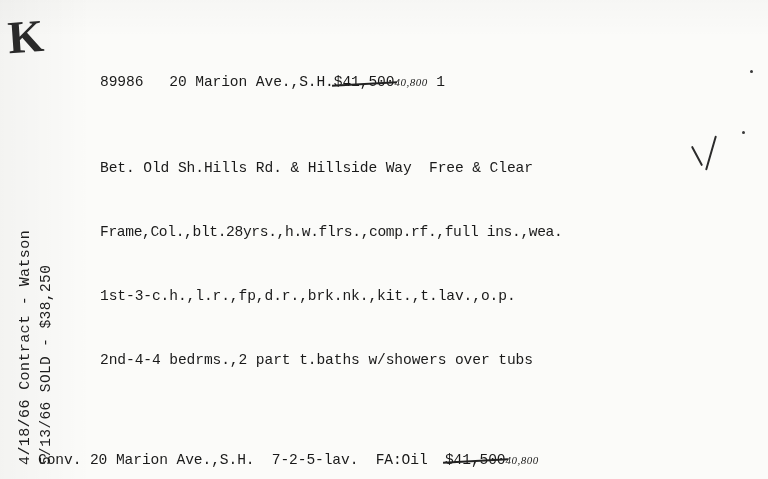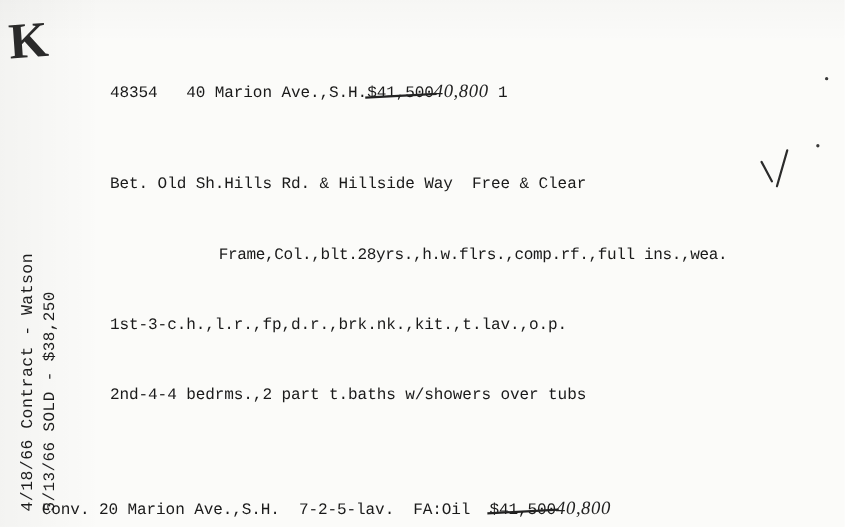--- a/index.html
+++ b/index.html
@@ -78,41 +78,41 @@
     font-size: 14.6px;
     line-height: 21.4px;
     letter-spacing: -0.1px;
     white-space: pre;
   }
   .ln {
     position: relative;
     height: 21.4px;
     white-space: pre;
   }
-  .ln.tight { letter-spacing: -0.35px; text-align: center; }
+  .ln.tight { letter-spacing: -0.35px; }
 
   
   .strike {
     position: relative;
     display: inline-block;
   }
   .strike:after {
     content: "";
     position: absolute;
     left: -2px;
     right: -2px;
     top: 52%;
     height: 1.6px;
     background: #222;
     transform: rotate(-3deg);
   }
   .hand {
     font-family: "Liberation Serif", serif;
     font-style: italic;
-    font-size: 17px;
+    font-size: 11px;
     letter-spacing: 0.5px;
     color: #222;
   }
 
   
   .checkmark {
     position: absolute;
     left: 688px;
     top: 135px;
     width: 34px;
@@ -163,21 +163,21 @@
 <div id="card">
 
   <div class="left-margin">
     <div class="big-k">K</div>
     <div class="vert line1">4/18/66 Contract - Watson</div>
     <div class="vert line2">5/13/66  SOLD - $38,250</div>
   </div>
 
   <div class="body-text">
 
-    <div class="ln"><span>48354   40 Marion Ave.,S.H.</span><span class="strike">$41,500</span><span class="hand">40,800</span><span> 1</span></div>
+    <div class="ln"><span>89986   20 Marion Ave.,S.H.</span><span class="strike">$41,500</span><span class="hand">40,800</span><span> 1</span></div>
 
     <div class="ln">Bet. Old Sh.Hills Rd. &amp; Hillside Way  Free &amp; Clear</div>
     <div class="ln tight">Frame,Col.,blt.28yrs.,h.w.flrs.,comp.rf.,full ins.,wea.</div>
     <div class="ln">1st-3-c.h.,l.r.,fp,d.r.,brk.nk.,kit.,t.lav.,o.p.</div>
     <div class="ln">2nd-4-4 bedrms.,2 part t.baths w/showers over tubs</div>
     
     
     
 
     

